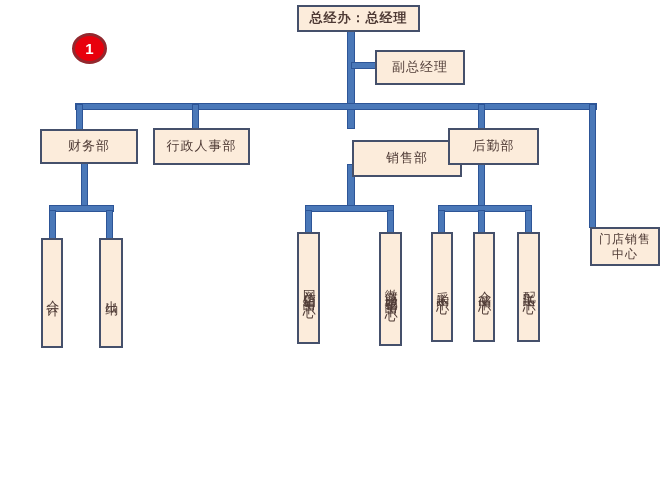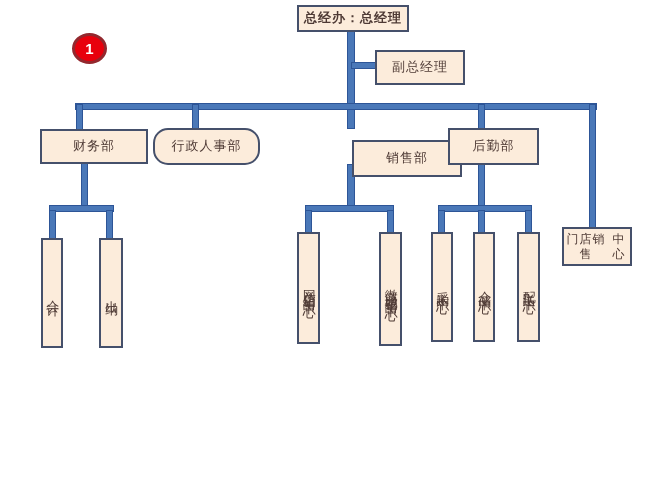--- a/index.html
+++ b/index.html
@@ -17,21 +17,21 @@
     position:absolute; background:#fcecdb; border:2px solid #45506b;
     box-sizing:border-box; display:flex; align-items:center; justify-content:center;
     color:#4e3a35; font-size:13px; letter-spacing:1px; text-align:center;
     z-index:2; line-height:1.25;
   }
   .node.bold { font-weight:bold; }
   .vnode {
     writing-mode:vertical-rl; text-orientation:upright; letter-spacing:3px;
     font-size:13px;
   }
-  .two-line { font-size:12px; flex-direction:row; letter-spacing:1px; }
+  .two-line { font-size:12px; flex-direction:column; letter-spacing:1px;margin-left:28px; }
   
   .badge {
     position:absolute; left:72px; top:33px; width:35px; height:31px;
     background:#e8000c; border:3px solid #93282e; border-radius:50%;
     box-sizing:border-box; display:flex; align-items:center; justify-content:center;
     color:#ffffff; font-family:"Liberation Sans","DejaVu Sans",sans-serif;
     font-size:15px; font-weight:bold; z-index:3;
   }
 </style>
 </head>
@@ -60,26 +60,26 @@
   <div class="conn" style="left:305px; top:205px; width:89px;  height:7px;"></div>
   <div class="conn" style="left:305px; top:210px; width:7px;   height:23px;"></div>
   <div class="conn" style="left:387px; top:210px; width:7px;   height:23px;"></div>
 
   <div class="conn" style="left:478px; top:164px; width:7px;   height:44px;"></div>
   <div class="conn" style="left:438px; top:205px; width:94px;  height:7px;"></div>
   <div class="conn" style="left:438px; top:210px; width:7px;   height:23px;"></div>
   <div class="conn" style="left:478px; top:210px; width:7px;   height:23px;"></div>
   <div class="conn" style="left:525px; top:210px; width:7px;   height:23px;"></div>
 
-  <div class="node bold" style="left:297px; top:5px; width:112px; height:27px;">总经办：总经理</div>
+  <div class="node bold" style="left:297px; top:5px; width:123px; height:27px;">总经办：总经理</div>
 
   <div class="node" style="left:375px; top:50px; width:90px; height:35px;text-align:center;">副总经理</div>
 
-  <div class="node" style="left:40px;  top:129px; width:108px; height:35px;">财务部</div>
-  <div class="node" style="left:153px; top:128px; width:107px; height:37px;border-radius:15px;">行政人事部</div>
+  <div class="node" style="left:40px;  top:129px; width:98px; height:35px;">财务部</div>
+  <div class="node" style="left:153px; top:128px; width:97px; height:37px;">行政人事部</div>
   <div class="node" style="left:306px; top:140px; width:110px; height:37px;margin-left:46px;">销售部</div>
   <div class="node" style="left:436px; top:128px; width:91px; height:37px;margin-left:12px;">后勤部</div>
 
   <div class="node two-line" style="left:562px; top:227px; width:70px; height:39px;">
     <span>门店销售</span>
     <span>中心</span>
   </div>
 
   <div class="node vnode" style="left:41px;  top:238px; width:22px; height:110px;">会计</div>
   <div class="node vnode" style="left:99px;  top:238px; width:24px; height:110px;">出纳</div>

